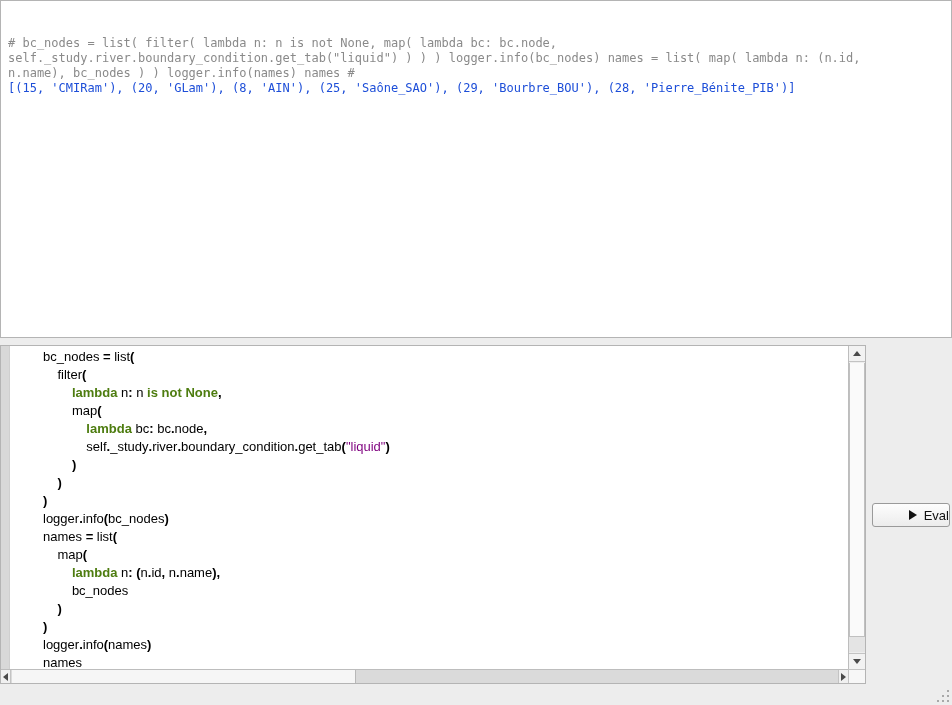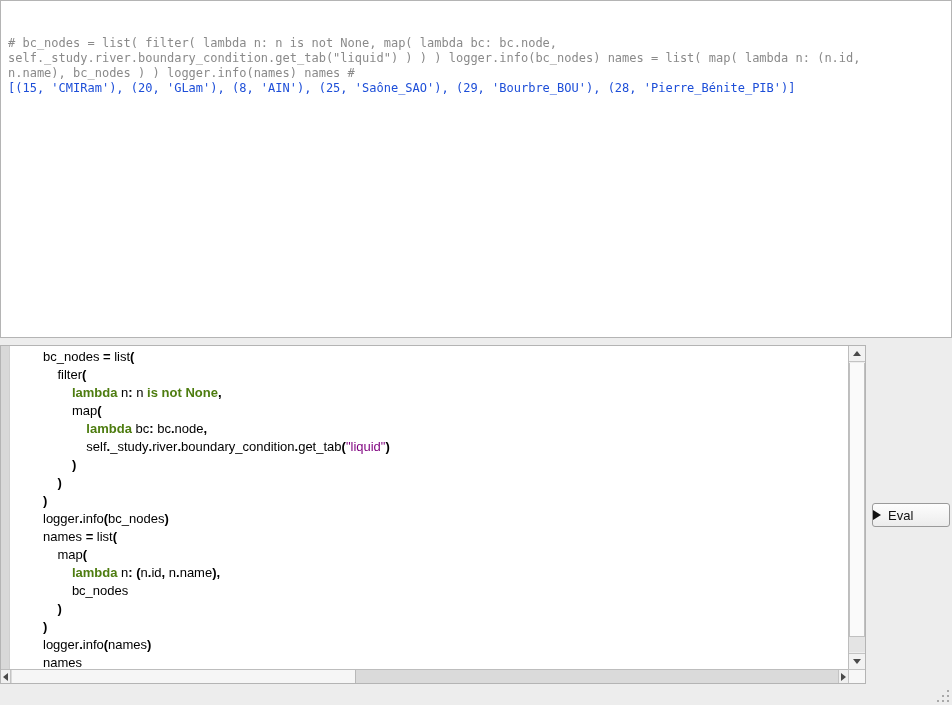--- a/index.html
+++ b/index.html
@@ -90,21 +90,21 @@
   .arr.down  { border-left:4px solid transparent; border-right:4px solid transparent; border-top:5px solid #4a4a4a; }
   .arr.left  { border-top:4px solid transparent; border-bottom:4px solid transparent; border-right:5px solid #4a4a4a; }
   .arr.right { border-top:4px solid transparent; border-bottom:4px solid transparent; border-left:5px solid #4a4a4a; }
 
   
   .eval-button {
     position:absolute; left:872px; top:503px; width:78px; height:24px;
     background:linear-gradient(#fdfdfd,#ececec);
     border:1px solid #9a9a9a; border-radius:3px;
     font-family:"Liberation Sans",sans-serif; font-size:13px; color:#111;
-    display:flex; align-items:center; justify-content:flex-start; gap:7px;
+    display:flex; align-items:center; justify-content:flex-end; gap:7px;
     cursor:pointer;
   }
   .play {
     width:0; height:0; display:inline-block;
     border-top:5px solid transparent; border-bottom:5px solid transparent;
     border-left:8px solid #111;
   }
 
   
   .resize-grip { position:absolute; right:3px; bottom:3px; width:14px; height:14px; }

